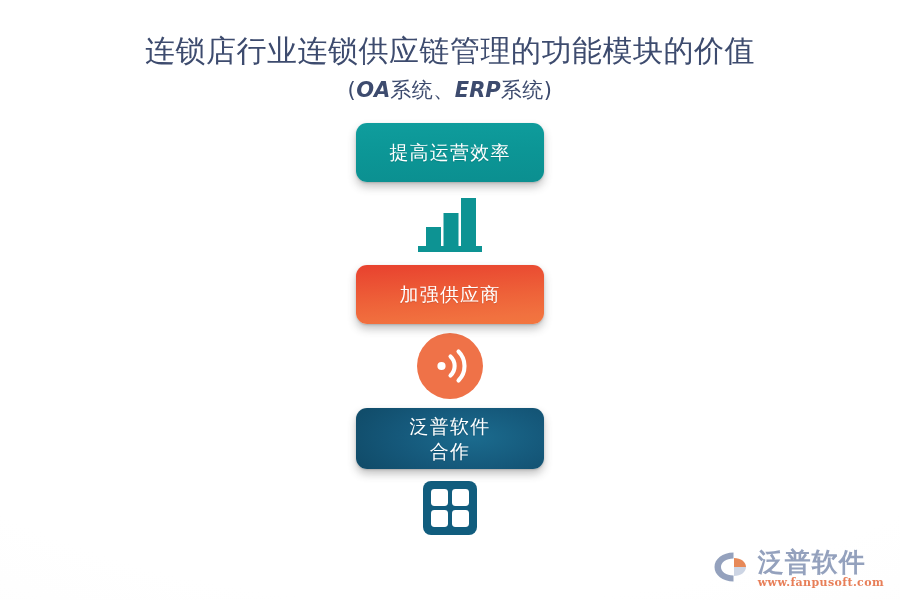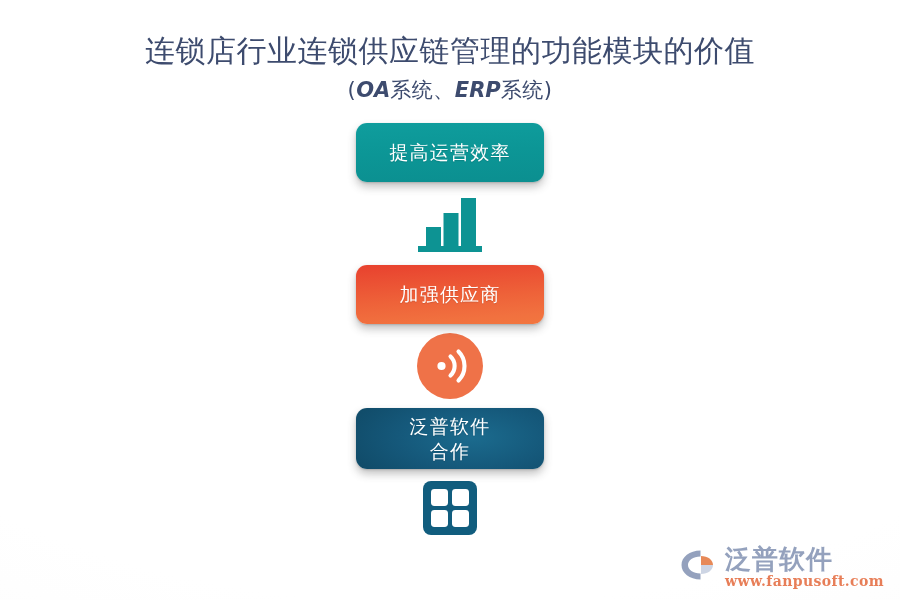--- a/index.html
+++ b/index.html
@@ -166,21 +166,21 @@
   #watermark-brand {
     font-family: "DejaVu Sans", "Liberation Sans", sans-serif;
     font-size: 26px;
     font-weight: 700;
     color: #8b9ab8;
     letter-spacing: 1px;
   }
 
   #watermark-url {
     font-family: "DejaVu Serif", "Liberation Serif", serif;
-    font-size: 14px;
+    font-size: 11px;
     font-weight: 700;
     color: #e6744a;
     letter-spacing: 0.4px;
     margin-top: 2px;
   }
 </style>
 </head>
 <body>
 
 <div id="slide">

